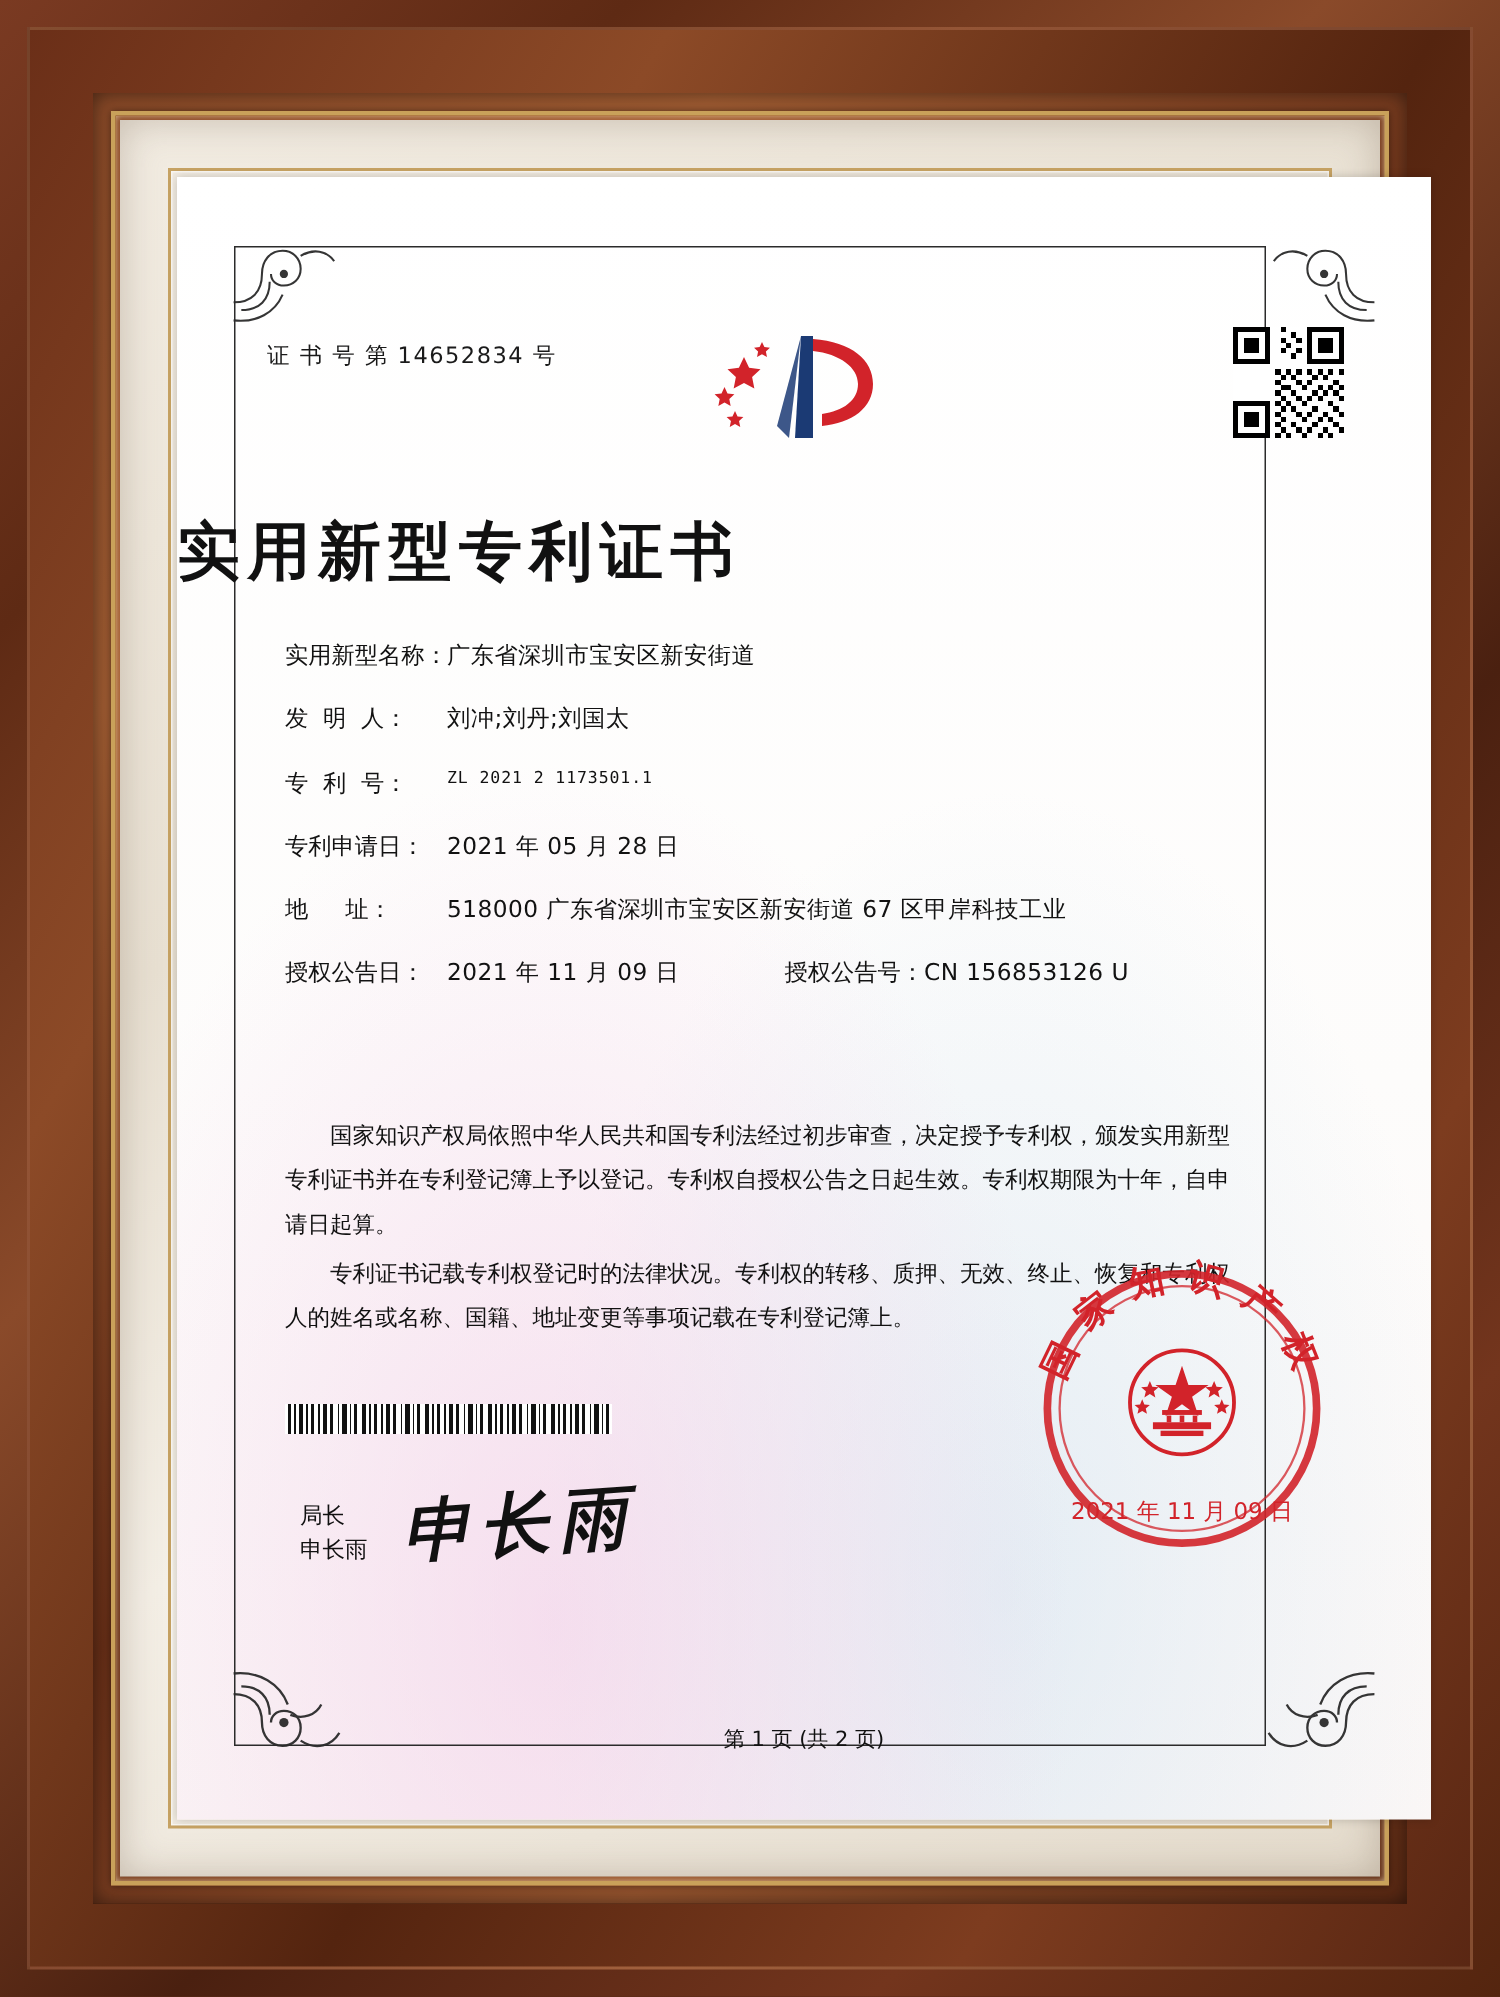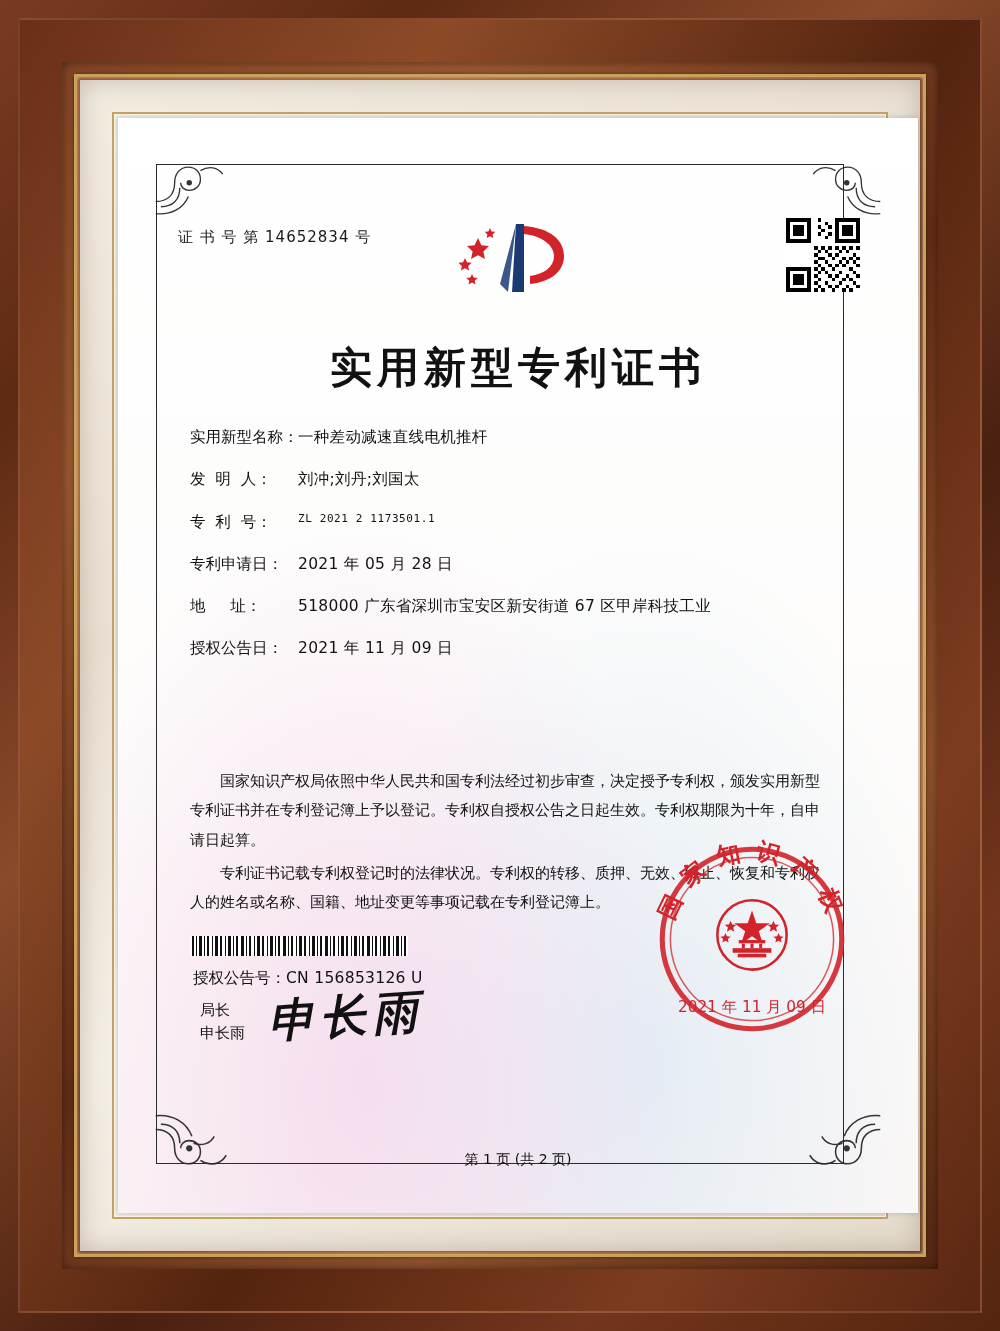--- a/index.html
+++ b/index.html
@@ -57,20 +57,21 @@
   .paper {
     position: absolute;
     left: 118px; top: 118px;
     width: 800px; height: 1095px;
     background:
       radial-gradient(ellipse at 30% 88%, rgba(240,200,230,0.55) 0%, rgba(255,255,255,0) 42%),
       radial-gradient(ellipse at 66% 86%, rgba(205,225,240,0.5) 0%, rgba(255,255,255,0) 40%),
       linear-gradient(180deg, #ffffff 0%, #fdfcfb 55%, #fbf7f6 100%);
     box-shadow: 0 0 6px rgba(0,0,0,0.18);
     overflow: hidden;
+    padding-left: 36px;
   }
   .paper-border {
     position: absolute;
     left: 38px; top: 46px;
     width: 688px; height: 1000px;
     border: 1.2px solid #2b2b2b;
     box-sizing: border-box;
   }
   
   .flourish {
@@ -102,21 +103,21 @@
     position: absolute;
     right: 58px; top: 100px;
     width: 74px; height: 74px;
     background: #fff;
   }
 
   
   .cert-title {
     position: absolute;
     left: 0; right: 0; top: 222px;
-    text-align: center;
+    text-align: left;
     font-size: 42px;
     font-weight: 700;
     letter-spacing: 5px;
     color: #111;
     font-family: "DejaVu Sans", "Liberation Sans", sans-serif;
   }
 
   
   .fields {
     position: absolute;
@@ -145,36 +146,34 @@
     font-family: "DejaVu Sans Mono", monospace;
     letter-spacing: 0.6px;
     font-size: 11px;
   }
   .field-value .line2 { display: block; }
 
   .pub-row {
     display: flex;
     align-items: flex-start;
     margin-top: 14px;
-    flex-direction: column;
   }
   .pub-left { display: flex; width: 330px; flex: 0 0 330px; }
   .pub-right { display: flex; text-align: right; }
   .pub-right .field-label { width: 96px; flex: 0 0 96px; }
 
   
   .body-text {
     position: absolute;
     left: 72px; top: 625px;
     width: 630px;
     font-size: 15px;
     line-height: 1.95;
     color: #111;
     text-align: justify;
-    margin-top: 24px;
   }
   .body-text p { margin: 0 0 4px 0; text-indent: 2em; }
 
   
   .barcode {
     position: absolute;
     left: 72px; top: 818px;
     width: 218px; height: 20px;
   }
 
@@ -372,21 +371,21 @@
       <rect x="18" y="20" width="1" height="1"></rect>
     </g>
   </svg>
 
   <div class="cert-title">实用新型专利证书</div>
 
   <div class="fields">
 
     <div class="field-row">
       <div class="field-label">实用新型名称：</div>
-      <div class="field-value">一种差动减速直线电机推杆</div>
+      <div class="field-value">广东省深圳市宝安区新安街道</div>
     </div>
 
     <div class="field-row">
       <div class="field-label">发  明  人：</div>
       <div class="field-value">刘冲;刘丹;刘国太</div>
     </div>
 
     <div class="field-row">
       <div class="field-label">专  利  号：</div>
       <div class="field-value mono">ZL 2021 2 1173501.1</div>

